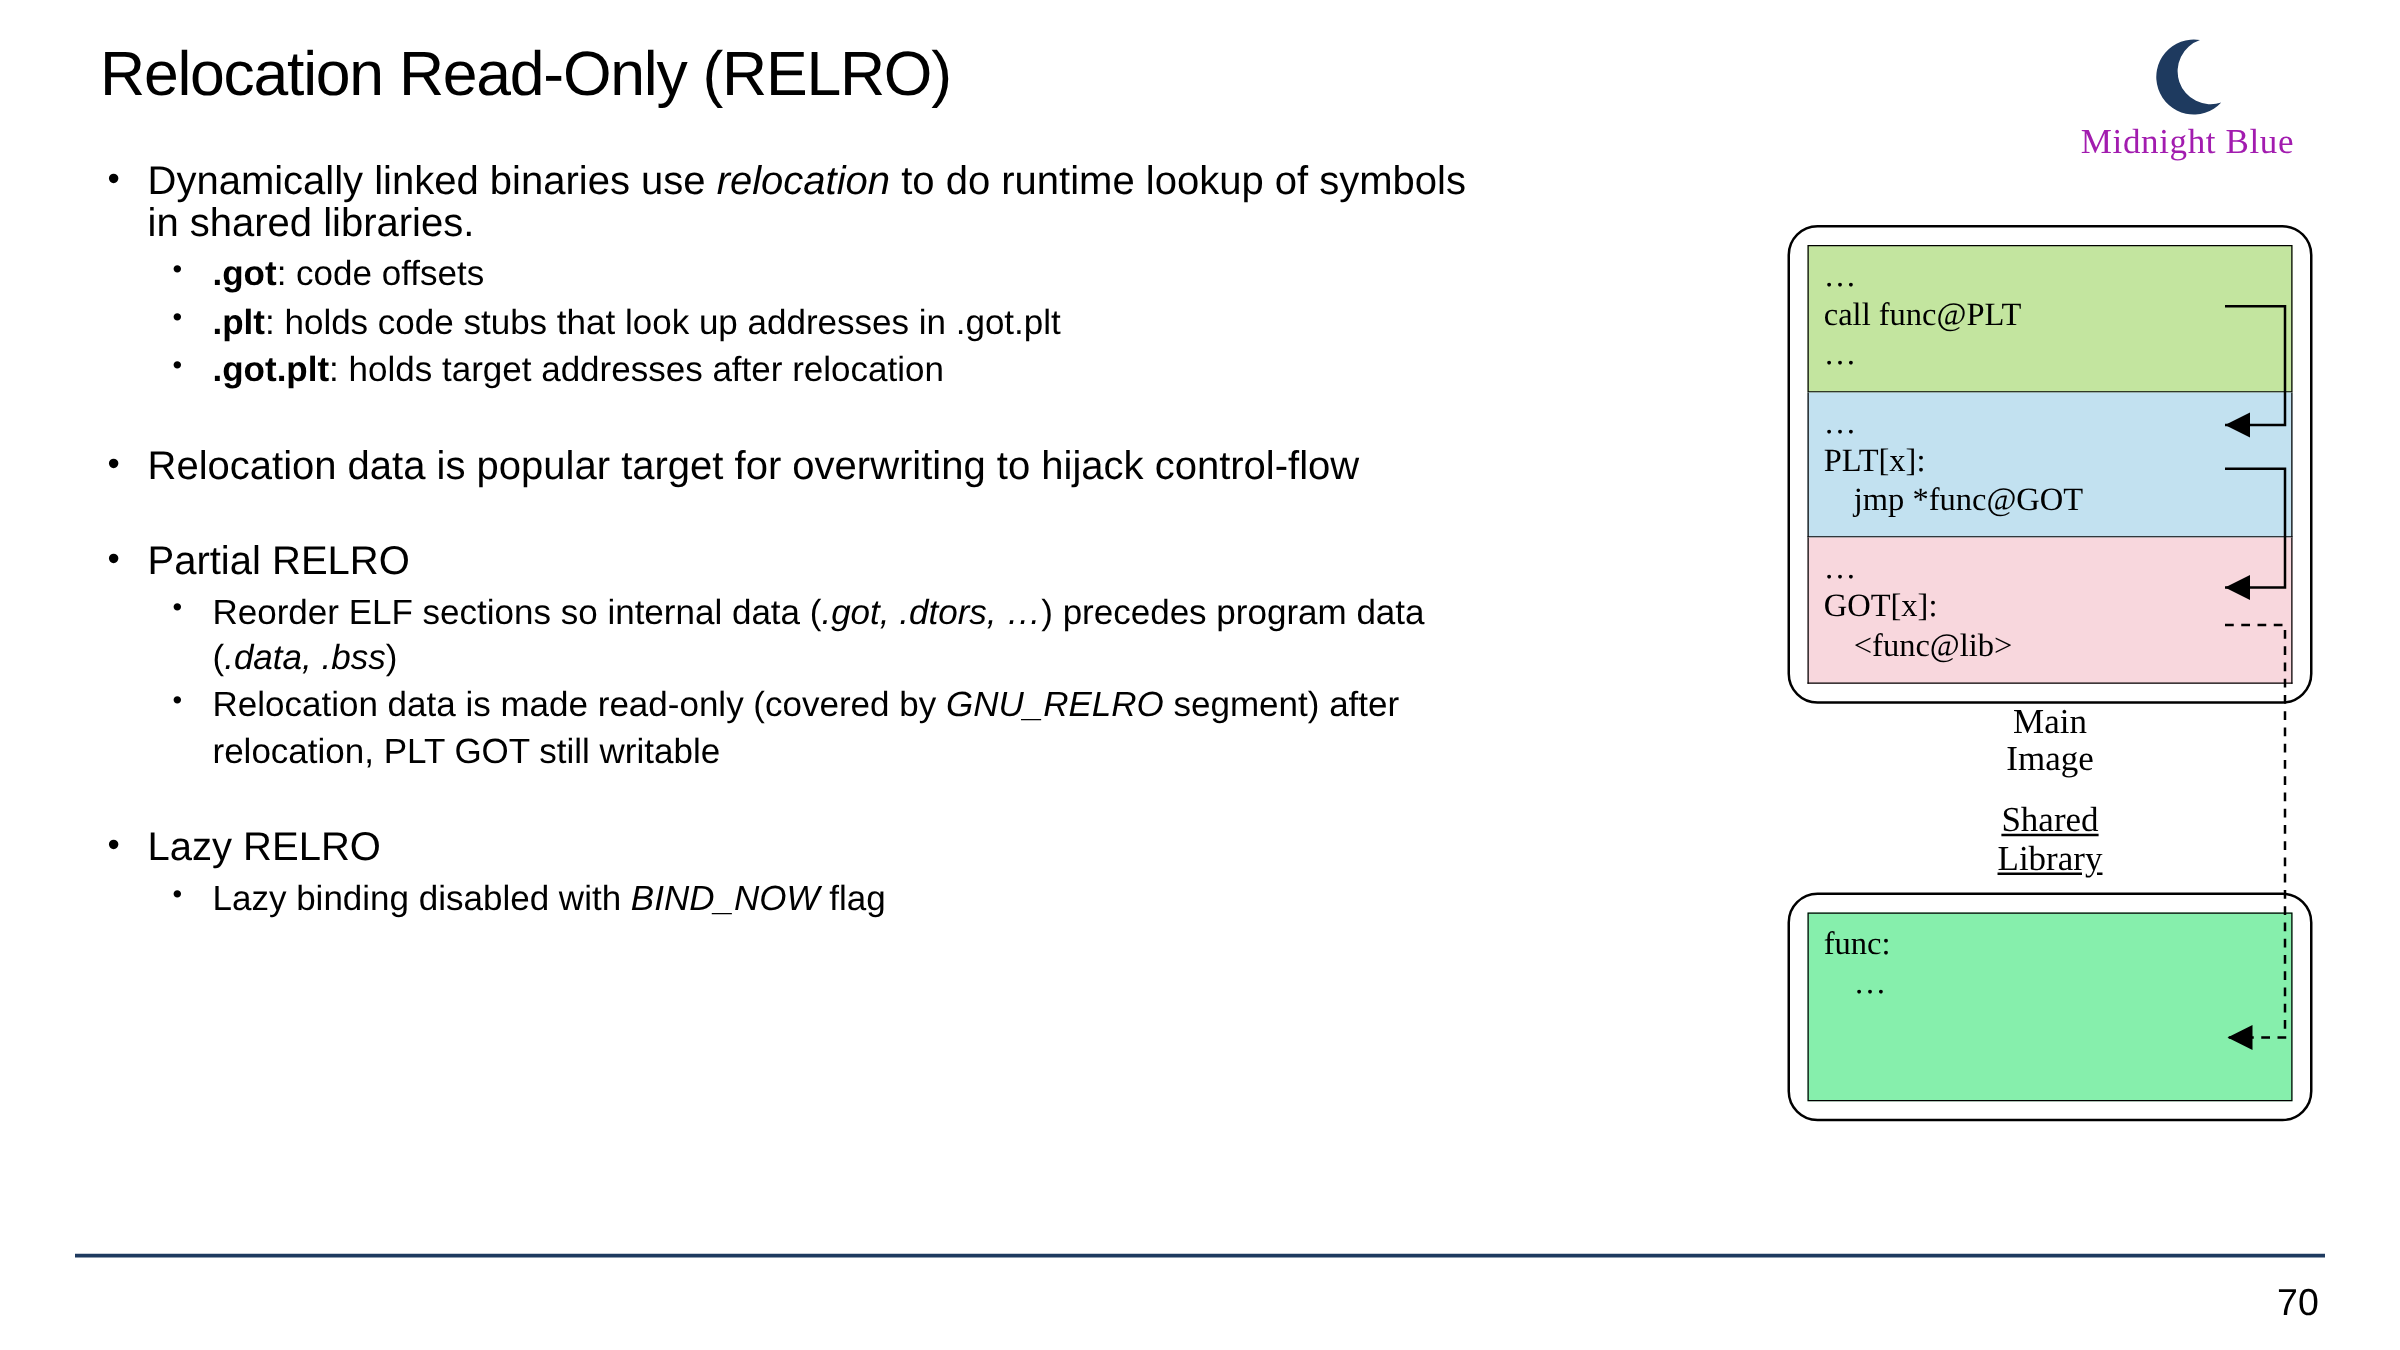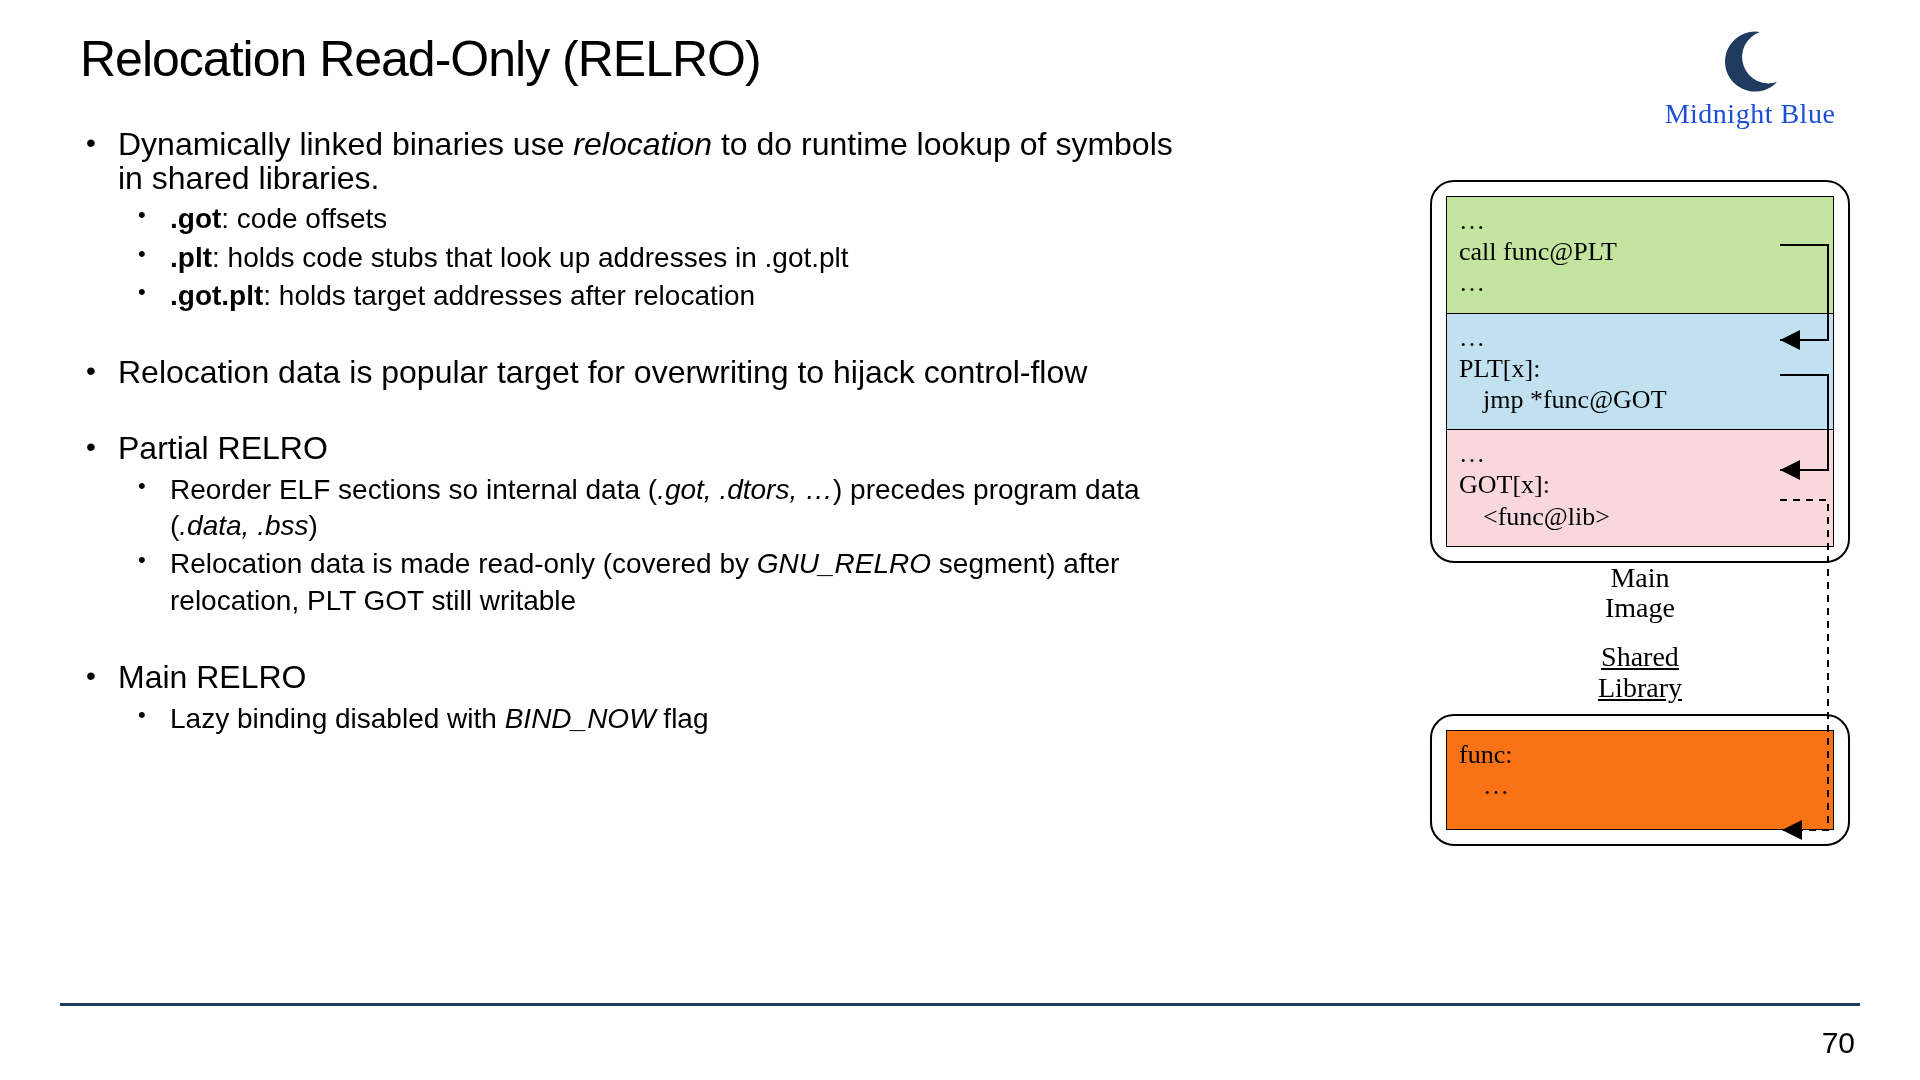--- a/index.html
+++ b/index.html
@@ -1,40 +1,40 @@
 <!DOCTYPE html>
 <html><head>
 <meta charset="utf-8">
 <style>
   * { margin: 0; padding: 0; box-sizing: border-box; }
   html, body { width: 1920px; height: 1080px; font-family: "Segoe UI", Arial, sans-serif; background: #fff; color: #000; }
   .slide { position: relative; width: 1920px; height: 1080px; padding: 30px 60px 40px 80px; }
   .title { font-size: 50px; font-weight: 400; letter-spacing: -1px; margin-bottom: 40px; }
   .logo { position: absolute; top: 28px; right: 70px; text-align: center; width: 200px; }
   .logo svg { display: block; margin: 0 auto 6px auto; }
-  .logo-text { font-family: Garamond, "Times New Roman", serif; font-size: 28px; color: #1d4ed8; letter-spacing: 0.5px; }
+  .logo-text { font-family: Garamond, "Times New Roman", serif; font-size: 28px; color: #a21caf; letter-spacing: 0.5px; }
   .content { width: 1120px; }
   ul.outer { list-style: none; }
   ul.outer > li { position: relative; padding-left: 38px; margin-bottom: 42px; font-size: 32px; line-height: 1.05; }
   ul.outer > li::before { content: "•"; position: absolute; left: 6px; top: 0; font-size: 28px; }
   ul.inner { list-style: none; margin-top: 6px; }
   ul.inner > li { position: relative; padding-left: 52px; font-size: 28px; line-height: 1.3; margin-bottom: 2px; }
   ul.inner > li::before { content: "•"; position: absolute; left: 20px; top: 0; font-size: 22px; }
   .em { font-style: italic; }
   .b { font-weight: 700; }
   .divider { position: absolute; left: 60px; right: 60px; bottom: 74px; height: 3px; background: #1e3a5f; }
   .page-num { position: absolute; right: 65px; bottom: 20px; font-size: 30px; }
   
   .diagram { position: absolute; top: 180px; right: 70px; width: 420px; font-family: Garamond, "Times New Roman", serif; font-size: 26px; }
   .box-outer { border: 2.5px solid #000; border-radius: 24px; padding: 14px; background: #fff; }
   .seg { border: 1.5px solid #000; padding: 8px 12px 14px 12px; line-height: 1.2; }
   .seg-green  { background: #c3e59f; }
   .seg-blue   { background: #c2e1f0; border-top: none; }
   .seg-pink   { background: #f8d7dd; border-top: none; }
-  .seg-orange { background: #f97316; height: 100px; }
+  .seg-orange { background: #86efac; height: 151px; }
   .indent { padding-left: 24px; }
   .label { text-align: center; font-size: 28px; line-height: 1.1; }
   svg.arrow-svg { position: absolute; top: 0; left: 0; overflow: visible; }
 </style>
 </head>
 <body>
 
 <div class="slide">
 
   <div class="logo">
@@ -62,21 +62,21 @@
         <ul class="inner">
           <li>
             <span>Reorder ELF sections so internal data (</span><span class="em">.got, .dtors, …</span><span>) precedes program data (</span><span class="em">.data, .bss</span><span>)</span>
           </li>
           <li>
             <span>Relocation data is made read-only (covered by </span><span class="em">GNU_RELRO</span><span> segment) after relocation, PLT GOT still writable</span>
           </li>
         </ul>
       </li>
       <li>
-        <span>Main RELRO</span>
+        <span>Lazy RELRO</span>
         <ul class="inner">
           <li>
             <span>Lazy binding disabled with </span><span class="em">BIND_NOW</span><span> flag</span>
           </li>
         </ul>
       </li>
     </ul>
   </div>
 
   <div class="diagram">

